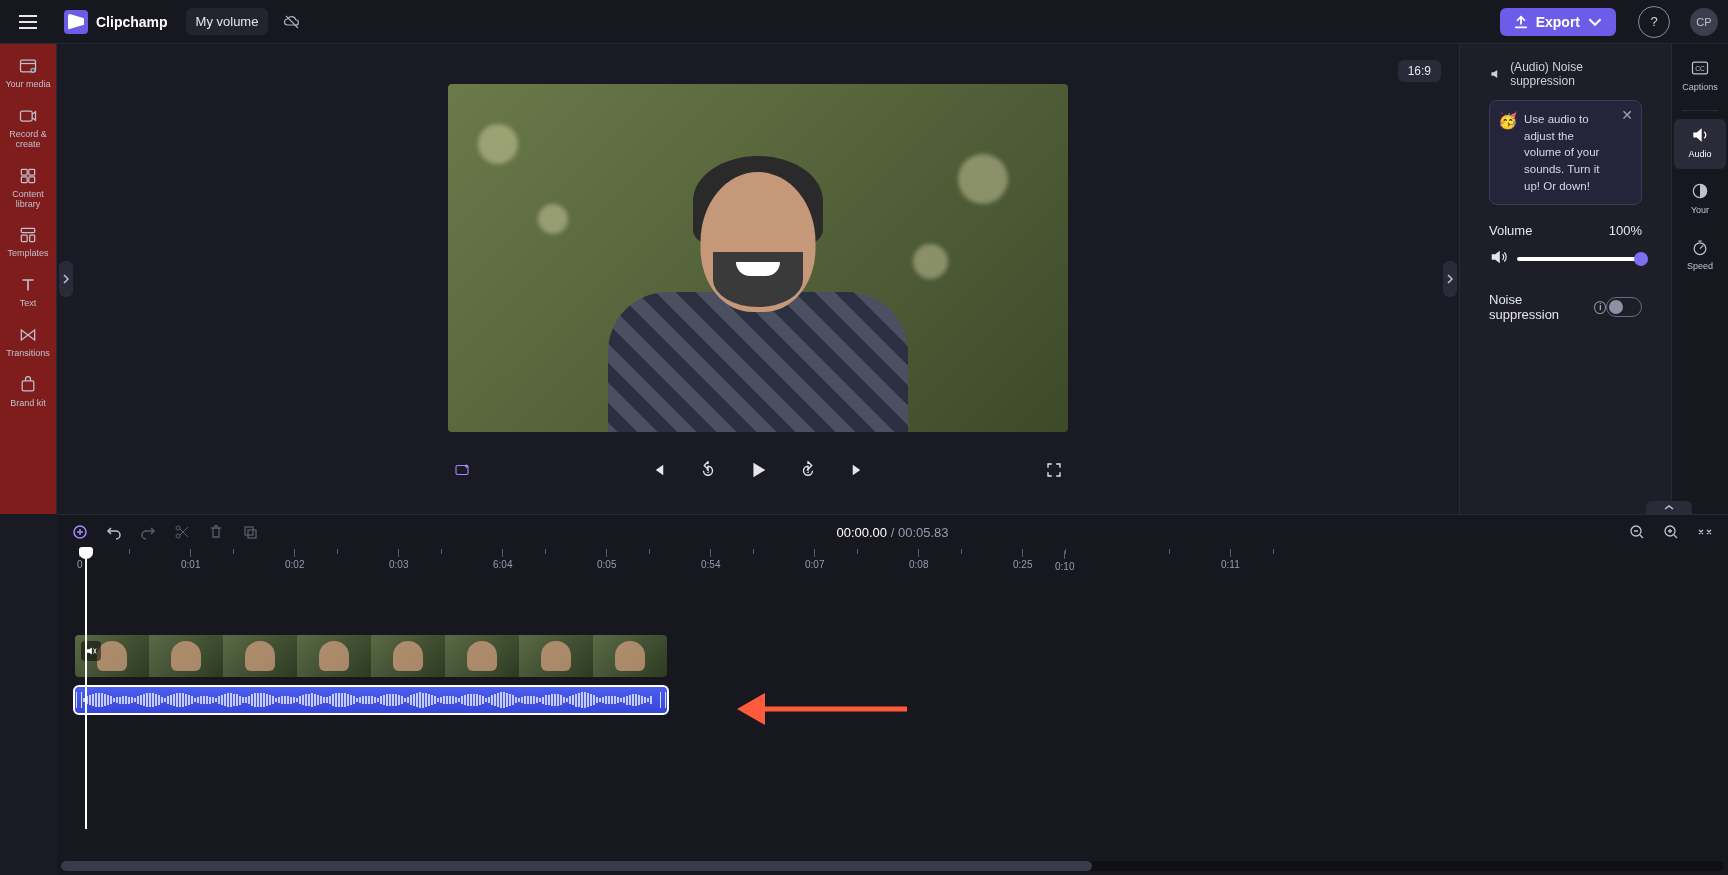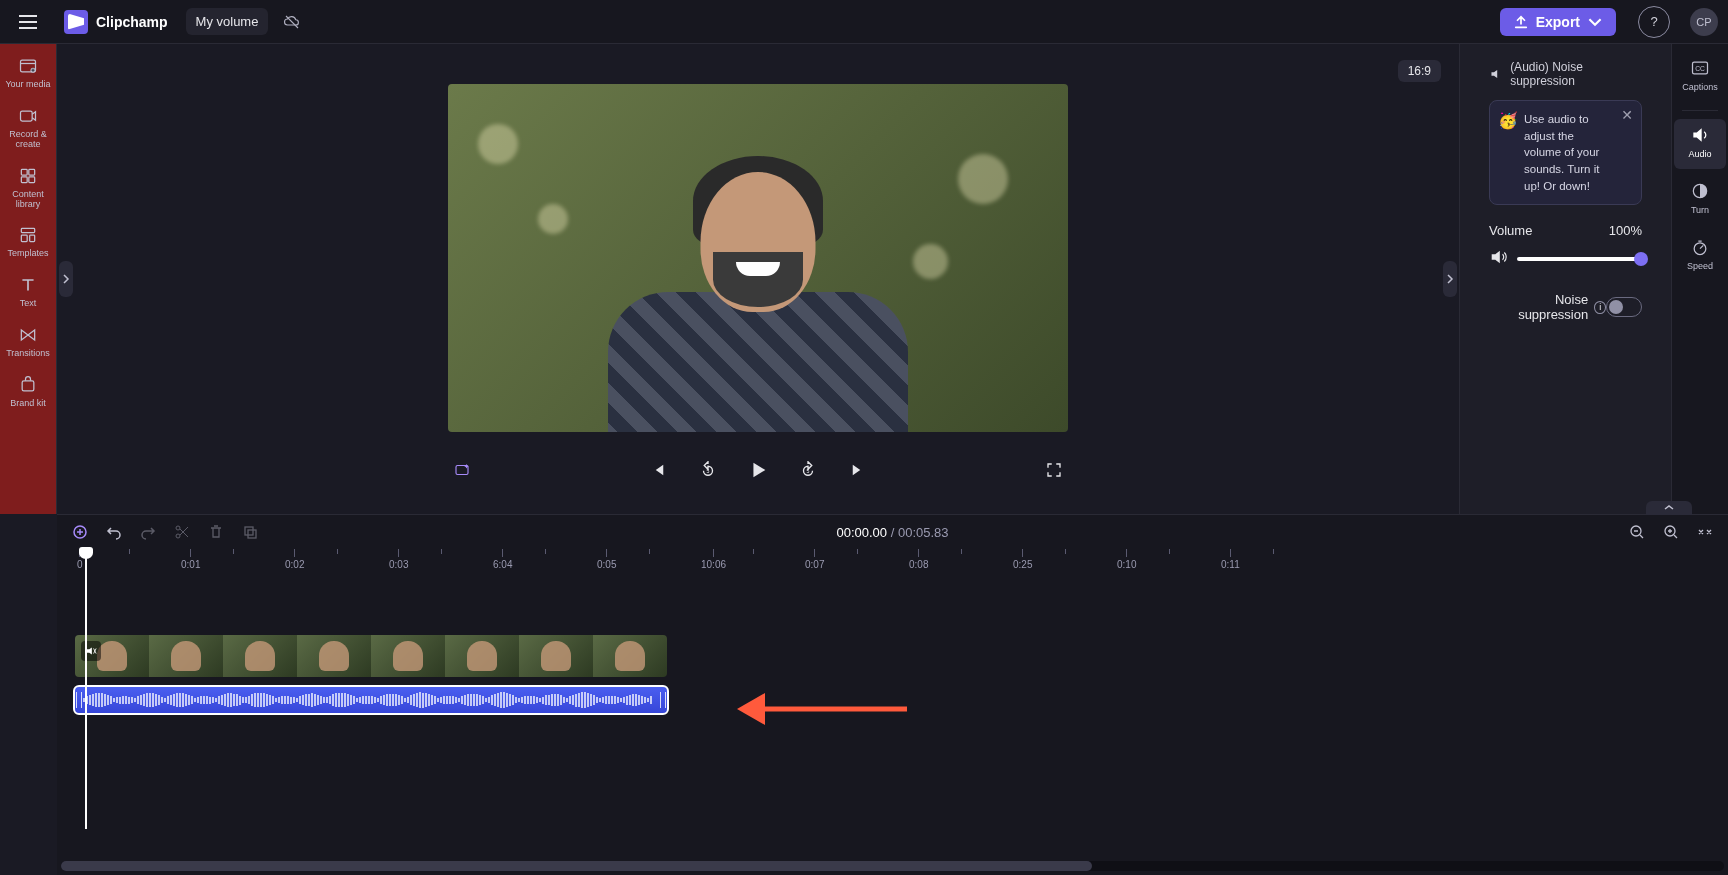--- a/index.html
+++ b/index.html
@@ -47,21 +47,21 @@
   .rp-header { display: flex; align-items: center; gap: 8px; font-size: 12px; color: #d0d0da; margin-bottom: 12px; }
   .rp-header svg { width: 14px; height: 14px; }
   .tip-card { background: #24243a; border: 1px solid #3a3a55; border-radius: 8px; padding: 10px 28px 10px 34px; font-size: 11.5px; line-height: 1.45; color: #d6d6e4; position: relative; margin-bottom: 18px; }
   .tip-emoji { position: absolute; left: 8px; top: 8px; font-size: 16px; }
   .tip-close { position: absolute; right: 6px; top: 6px; width: 16px; height: 16px; color: #a0a0b0; display: flex; align-items: center; justify-content: center; font-size: 14px; }
   .vol-row { display: flex; justify-content: space-between; align-items: center; font-size: 13px; margin-bottom: 10px; }
   .vol-slider-row { display: flex; align-items: center; gap: 10px; margin-bottom: 22px; }
   .vol-slider-row svg { width: 18px; height: 18px; }
   .slider-track { flex: 1; height: 4px; background: #fff; border-radius: 2px; position: relative; }
   .slider-thumb { position: absolute; right: -6px; top: -5px; width: 14px; height: 14px; border-radius: 50%; background: #7d6ff3; }
-  .ns-row { display: flex; justify-content: space-between; align-items: center; font-size: 13px; text-align: right; }
+  .ns-row { display: flex; justify-content: space-between; align-items: center; font-size: 13px; }
   .ns-label { display: flex; align-items: center; gap: 6px; }
   .info-circ { width: 13px; height: 13px; border: 1px solid #9090a5; border-radius: 50%; display: inline-flex; align-items: center; justify-content: center; font-size: 9px; }
   .toggle { width: 38px; height: 20px; border: 1px solid #6a6a80; border-radius: 10px; position: relative; }
   .toggle::after { content: ""; position: absolute; left: 2px; top: 2px; width: 14px; height: 14px; background: #9090a5; border-radius: 50%; }
 
   .farbar { width: 57px; background: #17171f; border-left: 1px solid #2a2a35; display: flex; flex-direction: column; align-items: center; padding-top: 8px; gap: 6px; }
   .fb-item { width: 52px; padding: 6px 0 10px; display: flex; flex-direction: column; align-items: center; gap: 4px; font-size: 9px; color: #c0c0d0; border-radius: 6px; }
   .fb-item.active { background: #2a2a38; color: #fff; }
   .fb-item svg { width: 20px; height: 20px; }
   .fb-sep { width: 36px; height: 1px; background: #2a2a35; margin: 2px 0; }
@@ -305,21 +305,21 @@
           <path d="M4 9v6h4l6 5V4L8 9H4z" fill="#fff"></path>
           <path d="M17 8a5 5 0 010 8" stroke="#fff" stroke-width="1.5" fill="none"></path>
         </svg>
       <span>Audio</span>
     </div>
     <div class="fb-item">
       <svg viewBox="0 0 24 24">
           <circle cx="12" cy="12" r="8" fill="none" stroke="#c0c0d0" stroke-width="1.5"></circle>
           <path d="M12 4a8 8 0 010 16z" fill="#c0c0d0"></path>
         </svg>
-      <span>Turn</span>
+      <span>Your</span>
     </div>
     <div class="fb-item">
       <svg viewBox="0 0 24 24">
           <circle cx="12" cy="14" r="7" fill="none" stroke="#c0c0d0" stroke-width="1.5"></circle>
           <path d="M12 14l4-4M10 5h4" stroke="#c0c0d0" stroke-width="1.5"></path>
         </svg>
       <span>Speed</span>
     </div>
   </div>
 </div>
@@ -428,21 +428,21 @@
       </div>
     <div class="ruler-mark" style="left:526px;">
         <div class="ruler-tick"></div>
         <span>0:05</span>
       </div>
     <div class="ruler-mark" style="left:578px;">
         <div class="ruler-tick minor"></div>
       </div>
     <div class="ruler-mark" style="left:630px;">
         <div class="ruler-tick"></div>
-        <span>10:06</span>
+        <span>0:54</span>
       </div>
     <div class="ruler-mark" style="left:682px;">
         <div class="ruler-tick minor"></div>
       </div>
     <div class="ruler-mark" style="left:734px;">
         <div class="ruler-tick"></div>
         <span>0:07</span>
       </div>
     <div class="ruler-mark" style="left:786px;">
         <div class="ruler-tick minor"></div>
@@ -454,21 +454,21 @@
     <div class="ruler-mark" style="left:890px;">
         <div class="ruler-tick minor"></div>
       </div>
     <div class="ruler-mark" style="left:942px;">
         <div class="ruler-tick"></div>
         <span>0:25</span>
       </div>
     <div class="ruler-mark" style="left:994px;">
         <div class="ruler-tick minor"></div>
       </div>
-    <div class="ruler-mark" style="left:1046px;">
+    <div class="ruler-mark" style="left:984px;justify-content:center;">
         <div class="ruler-tick"></div>
         <span>0:10</span>
       </div>
     <div class="ruler-mark" style="left:1098px;">
         <div class="ruler-tick minor"></div>
       </div>
     <div class="ruler-mark" style="left:1150px;">
         <div class="ruler-tick"></div>
         <span>0:11</span>
       </div>

